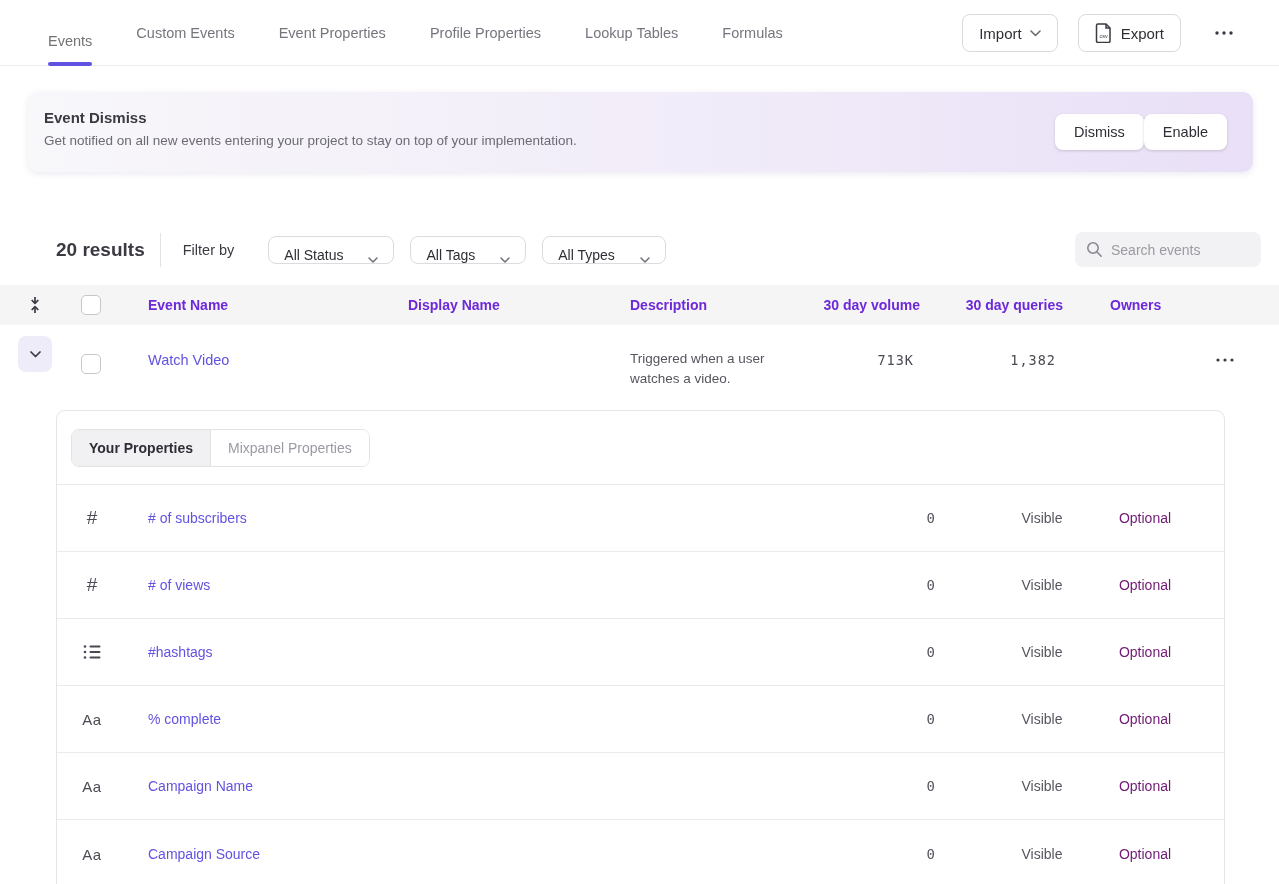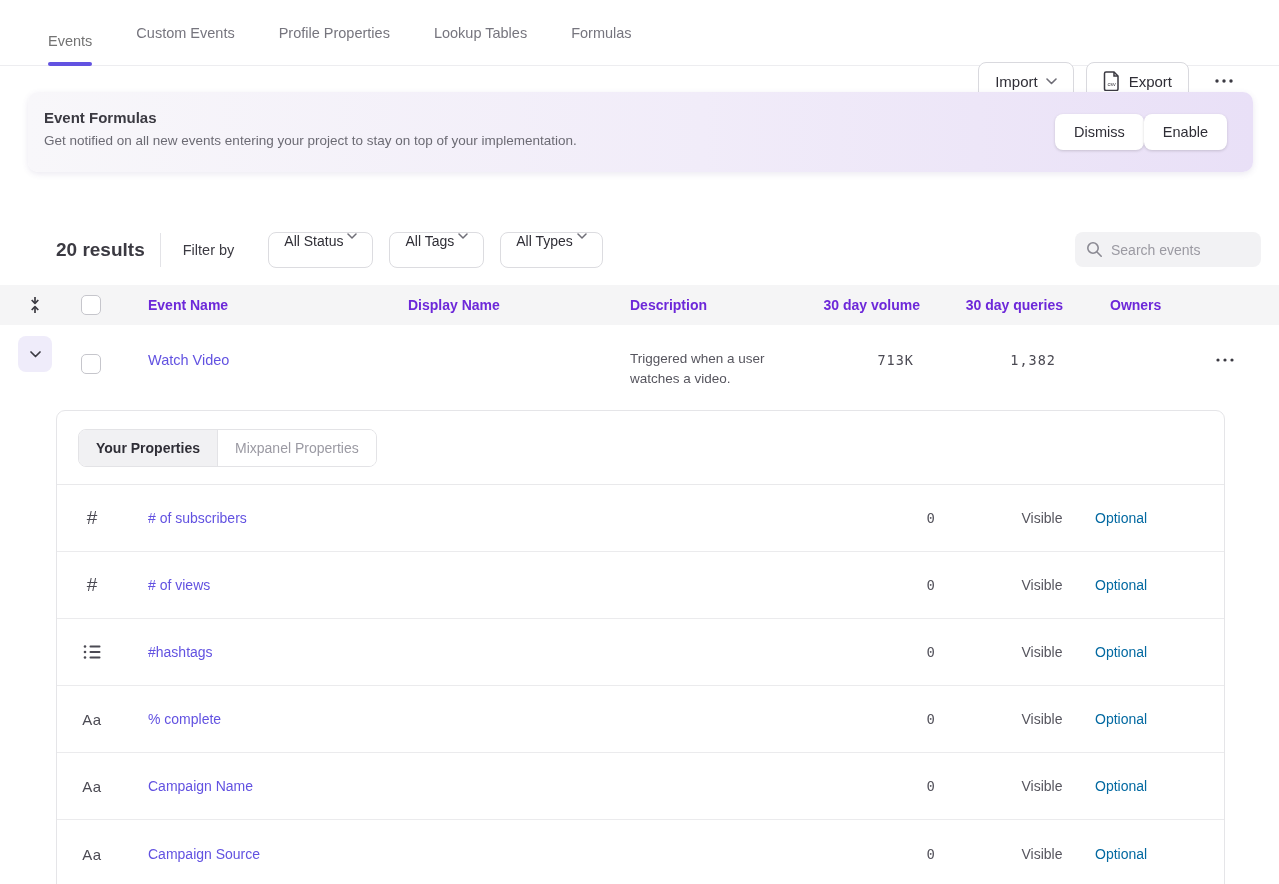--- a/index.html
+++ b/index.html
@@ -21,21 +21,21 @@
     font-size:14.5px; color:#76757e; font-weight:500; cursor:pointer;
     height:66px; line-height:66px; position:relative; white-space:nowrap;
   }
   .topnav .tab.active { color:#737373;margin-top:16px; }
   .topnav .tab.active::after {
     content:""; position:absolute; left:0; right:0; bottom:8px; height:4px;
     border-radius:3px; background:#6252e1;
   }
   .topnav-actions {
     position:absolute; right:38px; top:0; height:66px;
-    display:flex; align-items:center; gap:12px;margin-top:48px;
+    display:flex; align-items:center; gap:20px;
   }
   .btn-outline {
     display:inline-flex; align-items:center; gap:8px;
     height:38px; padding:0 16px; background:#fff;
     border:1px solid #d9d9de; border-radius:8px;
     font-size:15px; font-weight:500; color:#2f2e36; cursor:pointer;
     font-family:"Liberation Sans", sans-serif;
   }
   .icon-dots { padding:6px 8px; cursor:pointer; margin-left:6px; }
 
@@ -62,21 +62,21 @@
 
   
   .filterbar {
     position:absolute; left:56px; top:232px; height:36px;
     display:flex; align-items:center;
   }
   .results-count { font-size:19px; font-weight:600; color:#3b3a42; }
   .vsep { width:1px; height:34px; background:#e3e3e7; margin:0 22px 0 15px; }
   .filter-by { font-size:14.5px; font-weight:500; color:#3b3a42; margin-right:34px; }
   .dropdown {
-    display:inline-flex; align-items:flex-start; gap:4px; height:36px;
+    display:inline-flex; align-items:flex-end; gap:25px; height:28px;
     padding:0 15px; border:1px solid #dcdce0; border-radius:8px;
     background:#fff; font-size:14px; font-weight:500; color:#2f2e36;
     margin-right:16px; cursor:pointer;
   }
   .searchbox {
     position:absolute; right:18px; top:232px; width:186px; height:35px;
     background:#f2f2f4; border-radius:8px;
     display:flex; align-items:center; padding:0 10px 0 11px;
   }
   .searchbox input {
@@ -110,49 +110,50 @@
     color:#4b4a53; letter-spacing:1px; white-space:nowrap;
   }
 
   
   .props-card {
     position:absolute; left:56px; top:410px; width:1169px; height:500px;
     background:#fff; border:1px solid #e5e5e8; border-radius:9px;
   }
   .props-tabs-wrap { padding:18px 14px 17px 14px; border-bottom:1px solid #e9e9eb; }
   .seg {
-    display:inline-flex; border:1px solid #e3e3e6; border-radius:8px; overflow:hidden;margin-left:7px;
+    display:inline-flex; border:1px solid #e3e3e6; border-radius:8px; overflow:hidden;
   }
   .seg .seg-tab {
     padding:10px 17px; font-size:14px; cursor:pointer; white-space:nowrap;
   }
   .seg .seg-tab.active { background:#f1f1f3; color:#2f2e36; font-weight:600; }
   .seg .seg-tab.inactive { background:#fff; color:#9b9aa3; font-weight:500; border-left:1px solid #e3e3e6; }
 
   .prop-row { position:relative; height:67px; border-bottom:1px solid #ebebed; }
   .prop-row:last-child { border-bottom:none; }
   .prop-row > * { position:absolute; top:50%; transform:translateY(-50%); }
   .type-icon {
     left:18px; width:34px; text-align:center; color:#4b4a53;
   }
   .type-icon.hash { font-size:19px; font-weight:500; }
   .type-icon.text { font-size:15px; font-weight:500; letter-spacing:0.5px; }
   .type-icon.list { display:flex; justify-content:center; }
   .prop-name { left:91px; font-size:14px; color:#6252e1; cursor:pointer; }
   .prop-count { left:800px; width:78px; text-align:right;
     font-family:"DejaVu Sans Mono", monospace; font-size:14px; color:#56555e; }
   .prop-vis { left:935px; width:100px; text-align:center; font-size:14px; color:#56555e; }
-  .prop-req { left:1038px; width:100px; text-align:left; font-size:14px; color:#0369a1; }
+  .prop-req { left:1038px; width:100px; text-align:center; font-size:14px; color:#701a75; }
 </style>
 </head>
 <body>
 
 <div class="topnav">
   <span class="tab active">Events</span>
   <span class="tab">Custom Events</span>
+  <span class="tab">Event Properties</span>
   <span class="tab">Profile Properties</span>
   <span class="tab">Lookup Tables</span>
   <span class="tab">Formulas</span>
 
   <div class="topnav-actions">
     <button class="btn-outline">
       <span>Import</span>
       <span>
         <svg width="11" height="7" viewBox="0 0 11 7">
             <polyline points="1,1 5.5,5.5 10,1" fill="none" stroke="#6f6e77" stroke-width="1.6" stroke-linecap="round" stroke-linejoin="round"></polyline>
@@ -173,21 +174,21 @@
       <svg width="18" height="4" viewBox="0 0 18 4">
           <circle cx="2" cy="2" r="1.7" fill="#3b3a42"></circle>
           <circle cx="9" cy="2" r="1.7" fill="#3b3a42"></circle>
           <circle cx="16" cy="2" r="1.7" fill="#3b3a42"></circle>
         </svg>
     </span>
   </div>
 </div>
 
 <div class="banner">
-  <div class="banner-title">Event Formulas</div>
+  <div class="banner-title">Event Dismiss</div>
   <div class="banner-desc">Get notified on all new events entering your project to stay on top of your implementation.</div>
   <div class="banner-actions">
     <button class="btn-white">Dismiss</button>
     <button class="btn-white">Enable</button>
   </div>
 </div>
 
 <div class="filterbar">
   <span class="results-count">20 results</span>
   <span class="vsep"></span>

